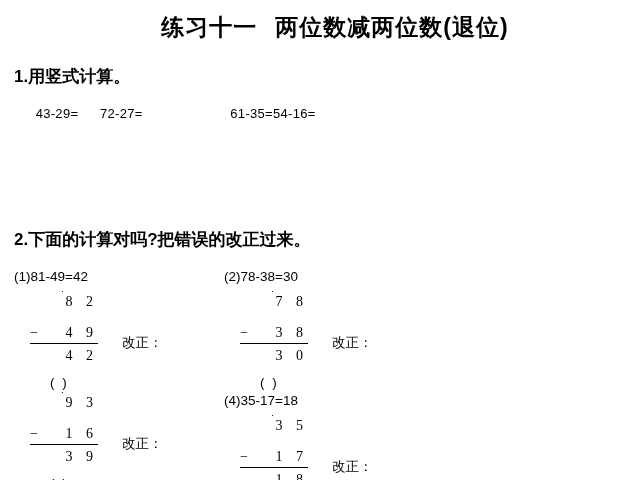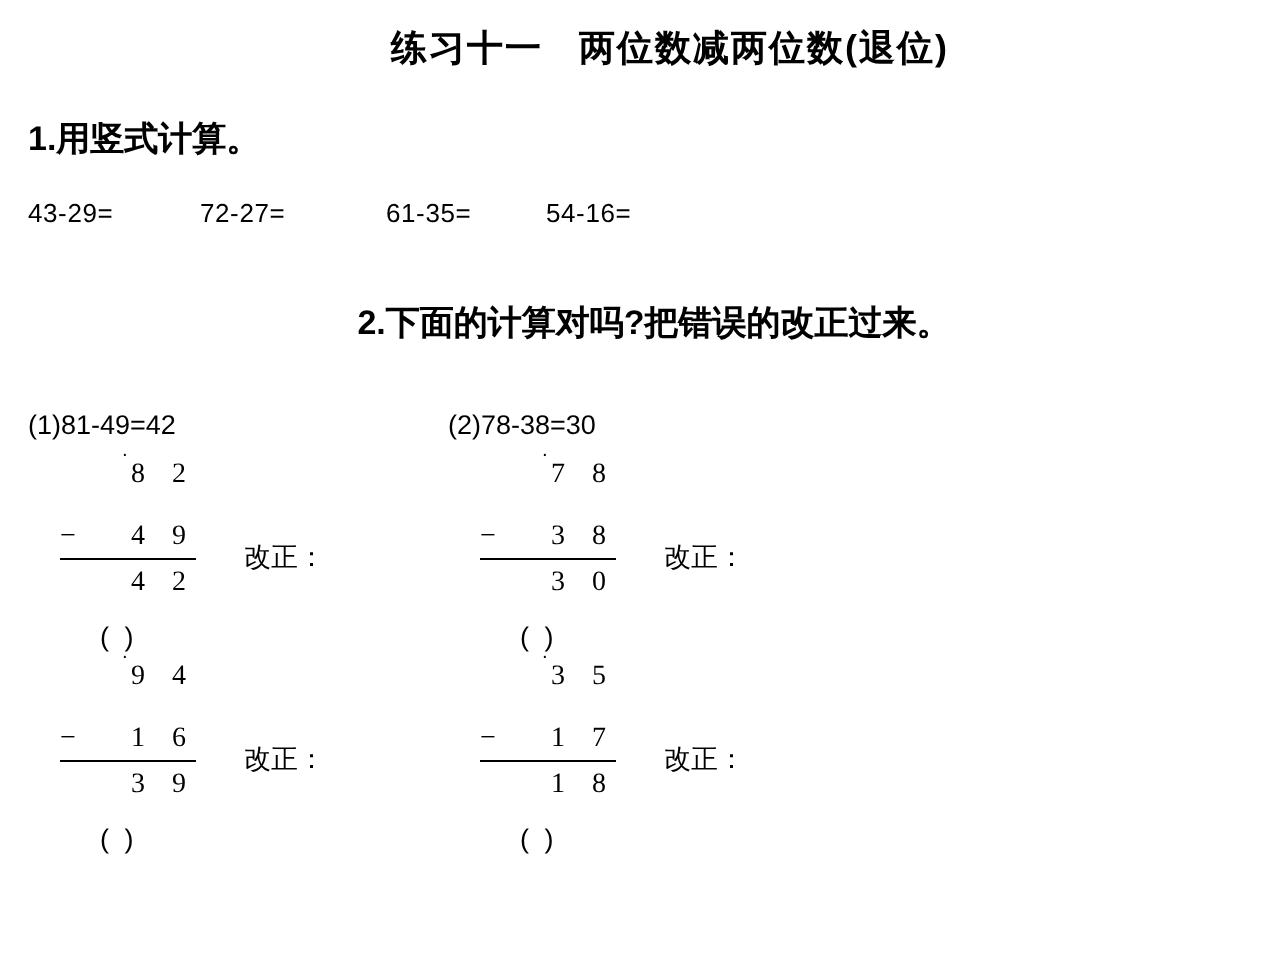--- a/index.html
+++ b/index.html
@@ -17,21 +17,21 @@
   }
   .page {
     position: relative;
     width: 640px;
     height: 480px;
     box-sizing: border-box;
     padding: 0;
   }
   .title {
     text-align: center;
-    font-size: 18px;
+    font-size: 23px;
     font-weight: bold;
     letter-spacing: 1px;
     margin: 12px 0 0 0;
     padding-left: 30px;
     white-space: nowrap;
   }
   .title .t-sep {
     display: inline-block;
     width: 18px;
   }
@@ -41,36 +41,36 @@
     margin-left: 14px;
   }
   .q1-head { margin-top: 22px; }
   .q1-exprs {
     margin-left: 14px;
     margin-top: 18px;
     font-size: 13px;
     letter-spacing: 0.3px;
   }
   .q1-exprs span { display: inline-block; }
-  .q1-exprs .e1 { width: 86px; }
+  .q1-exprs .e1 { width: 86px; text-align: center; }
   .q1-exprs .e2 { width: 93px; }
-  .q1-exprs .e3 { width: 80px; }
-  .q2-head { margin-top: 36px; text-align: center; }
+  .q1-exprs .e3 { width: 80px; text-align: right; }
+  .q2-head { margin-top: 107px; }
   .problems {
     margin-top: 14px;
     margin-left: 14px;
     position: relative;
   }
   .prow {
     position: relative;
     height: 124px;
   }
   .cell {
     position: absolute;
-    top: 18px;
+    top: 4px;
   }
   .cell.left { left: 0; }
   .cell.right { left: 210px; }
   .eqline {
     font-size: 13.5px;
     margin-bottom: 8px;
     white-space: nowrap;
   }
   .vert {
     position: relative;
@@ -187,34 +187,35 @@
       </div>
 
     </div>
 
     <div class="prow">
 
       <div class="cell left">
         <div class="vert">
           <div class="minuend">
             <span class="smalldot" style="left:14px; top:-5px;">٠</span>
-            <span>9 4</span>
+            <span>9 3</span>
           </div>
           <div class="subrow">
             <span class="minus">−</span>
             <div class="subtrahend">1 6</div>
           </div>
           <div class="bar"></div>
           <div class="result">3 9</div>
           <div class="correct" style="left:92px; top:42px;">改正：</div>
         </div>
         <div class="paren">(      )</div>
       </div>
 
       <div class="cell right">
+        <div class="eqline"><span>(4)</span><span>35-17=18</span></div>
         <div class="vert">
           <div class="minuend">
             <span class="smalldot" style="left:14px; top:-5px;">٠</span>
             <span>3 5</span>
           </div>
           <div class="subrow">
             <span class="minus">−</span>
             <div class="subtrahend">1 7</div>
           </div>
           <div class="bar"></div>

